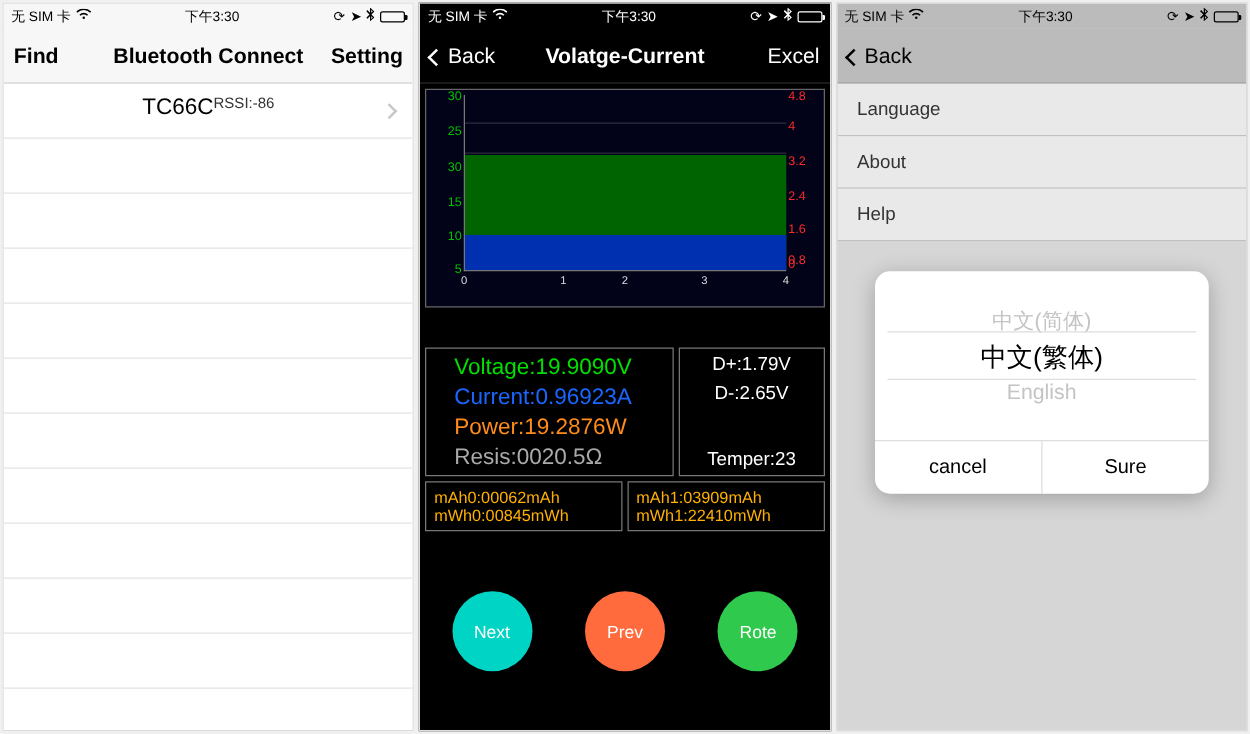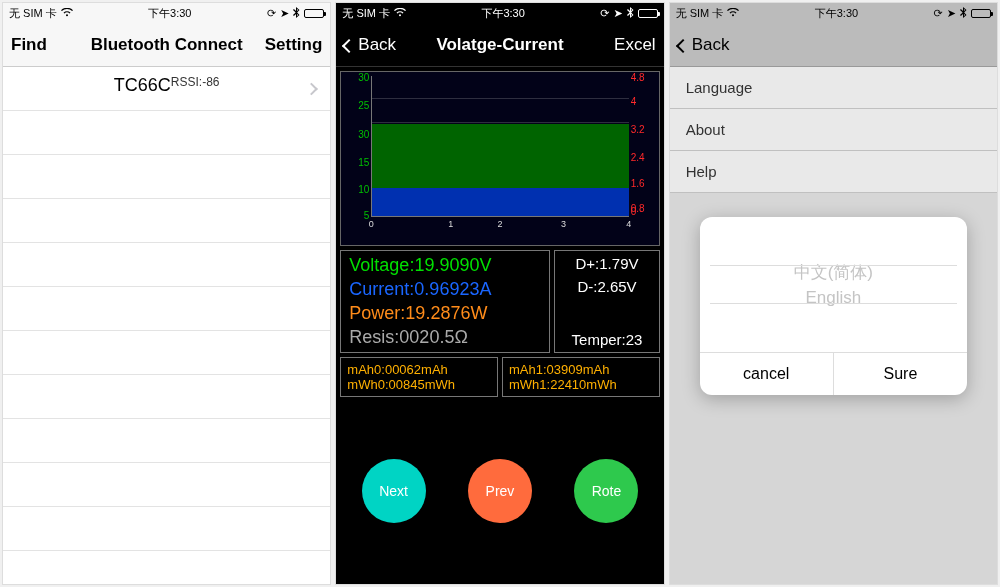--- a/index.html
+++ b/index.html
@@ -96,21 +96,21 @@
   .y-left { left: 2px; text-align: right; width: 26px; color: #00c000; }
   .y-right { right: 2px; text-align: left; width: 26px; color: #ff2a2a; }
   .x-lbl { position: absolute; bottom: 16px; font-size: 9px; color: #ddd; transform: translateX(-50%); }
   .legend { position: absolute; bottom: 2px; left: 0; right: 0; text-align: center; font-size: 10px; color: #ddd; }
   .legend .sw { display: inline-block; width: 10px; height: 10px; vertical-align: -1px; margin: 0 3px 0 8px; }
   .area-v { position: absolute; left: 0; right: 0; background: #006400; }
   .area-c { position: absolute; left: 0; right: 0; background: #0030b0; }
   .grid-h { position: absolute; left: 0; right: 0; height: 1px; background: rgba(180,180,180,.25); }
 
   .panels { display: flex; gap: 4px; }
-  .panel { border: 1px solid #777; padding: 4px 8px; }
+  .panel { border: 1px solid #777; padding: 4px 22px; margin-top: 28px; }
   .panel-main { flex: 2.2; display: flex; flex-direction: column; gap: 3px; }
   .panel-side { flex: 1; display: flex; flex-direction: column; gap: 6px; }
   .val { font-size: 18px; font-family: Arial, sans-serif; white-space: nowrap; }
   .val-sm { font-size: 15px; text-align: center; }
   .c-green { color: #00e000; }
   .c-blue  { color: #1a66ff; }
   .c-orange{ color: #ff8c1a; }
   .c-gray  { color: #aaa; }
   .c-white { color: #fff; }
   .c-yellow{ color: #ffb000; font-size: 13px; }
@@ -341,20 +341,21 @@
   </div>
 
   <div class="body-gray">
     <div class="setting-row">Language</div>
     <div class="setting-row">About</div>
     <div class="setting-row">Help</div>
 
     <div class="dialog">
       <div class="picker">
         <div class="opt">中文(简体)</div>
+        <div class="opt selected">中文(繁体)</div>
         <div class="opt">English</div>
       </div>
       <div class="dialog-btns">
         <div class="db">cancel</div>
         <div class="db">Sure</div>
       </div>
     </div>
   </div>
 </div>
 

